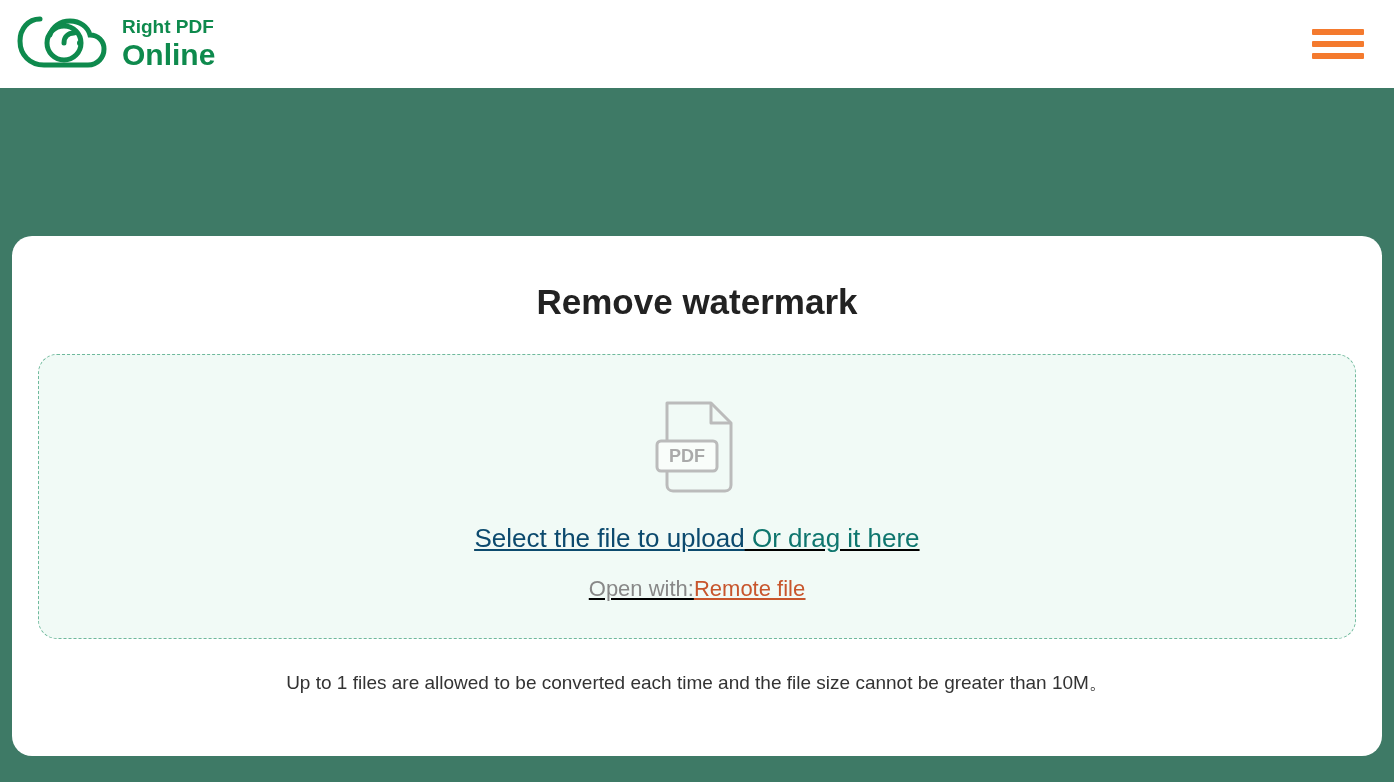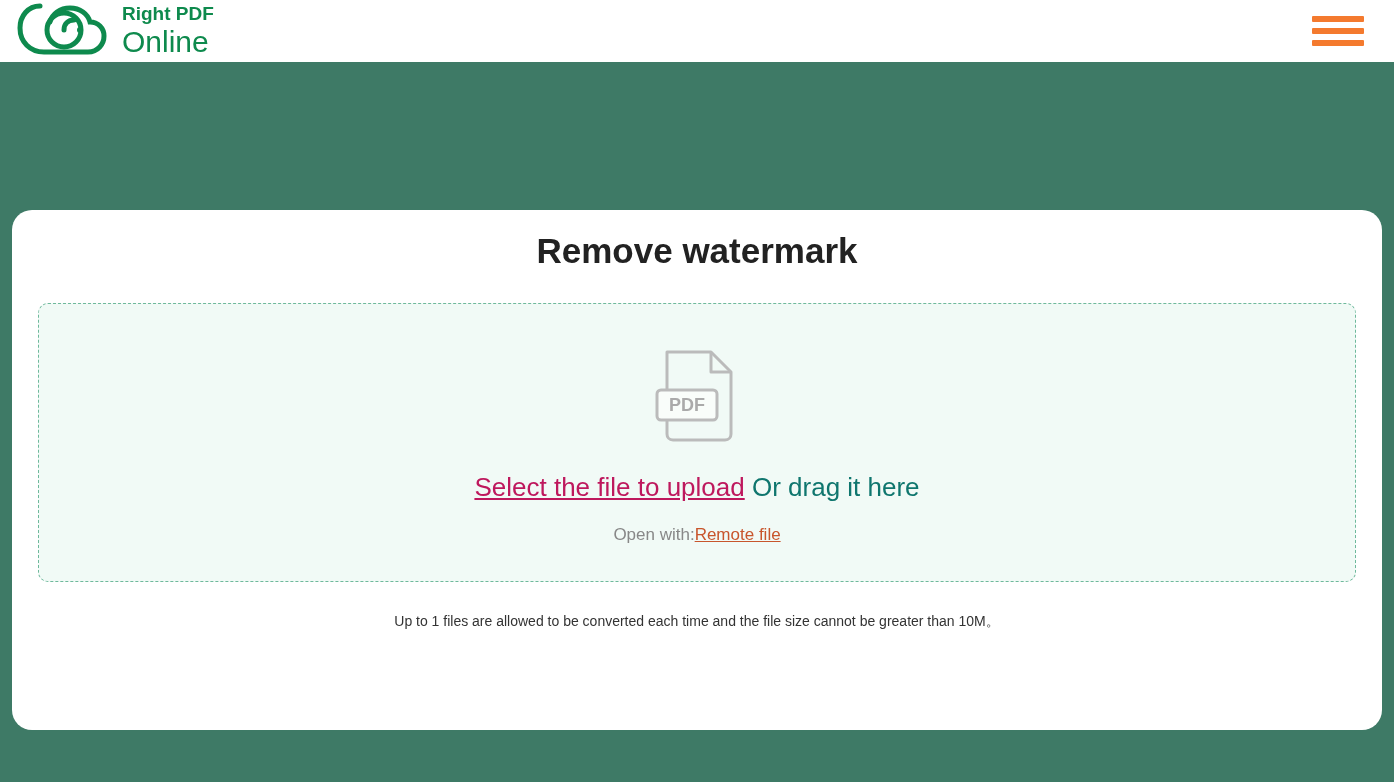--- a/index.html
+++ b/index.html
@@ -9,21 +9,21 @@
     }
     body {
       font-family: Arial, sans-serif;
       background-color: #3e7a66;
       width: 1394px;
       height: 782px;
       overflow: hidden;
     }
     .header {
       background-color: #ffffff;
-      height: 62px;
+      height: 88px;
       display: flex;
       align-items: center;
       justify-content: space-between;
       padding: 0 30px 0 10px;
     }
     .logo-container {
       display: flex;
       align-items: center;
       gap: 12px;
     }
@@ -33,90 +33,91 @@
       line-height: 1.15;
     }
     .logo-text-top {
       color: #0e8a4d;
       font-size: 19px;
       font-weight: 700;
     }
     .logo-text-bottom {
       color: #0e8a4d;
       font-size: 30px;
-      font-weight: 400;
+      font-weight: 700;
     }
     .hamburger {
       display: flex;
       flex-direction: column;
       gap: 6px;
       cursor: pointer;
     }
     .hamburger-line {
       width: 52px;
       height: 6px;
       background-color: #f47a2e;
       border-radius: 1px;
     }
     .green-space {
       height: 148px;
     }
     .card {
       background-color: #ffffff;
       margin: 0 12px;
       border-radius: 20px;
-      padding: 21px 26px 40px 26px;
+      padding: 46px 26px 40px 26px;
       min-height: 520px;
     }
     .card-title {
       text-align: center;
       font-size: 35px;
       font-weight: 700;
       color: #222;
       margin-bottom: 32px;
     }
     .drop-zone {
       border: 1px dashed #6fb99c;
-      border-radius: 10px;
+      border-radius: 19px;
       background-color: #f1faf6;
       padding: 44px 20px 36px 20px;
       text-align: center;
+      text-decoration: underline;
     }
     .pdf-icon-wrap {
       display: flex;
       justify-content: center;
       margin-bottom: 28px;
     }
     .upload-line {
       font-size: 26px;
       margin-bottom: 22px;
     }
     .select-link {
-      color: #be185d;
+      color: #0c4a6e;
       text-decoration: underline;
       cursor: pointer;
     }
     .drag-text {
       color: #0f766e;
     }
     .open-with-line {
-      font-size: 17px;
+      font-size: 22px;
     }
     .open-with-label {
       color: #888;
     }
     .remote-link {
       color: #c8552c;
       text-decoration: underline;
       cursor: pointer;
     }
     .info-text {
       text-align: center;
       margin-top: 28px;
-      font-size: 14px;
+      font-size: 19px;
       color: #333;
       line-height: 1.7;
     }
   </style>
 </head>
 <body>
 
 <div class="header">
   <div class="logo-container">
     <svg width="100" height="74" viewBox="0 0 100 74">

